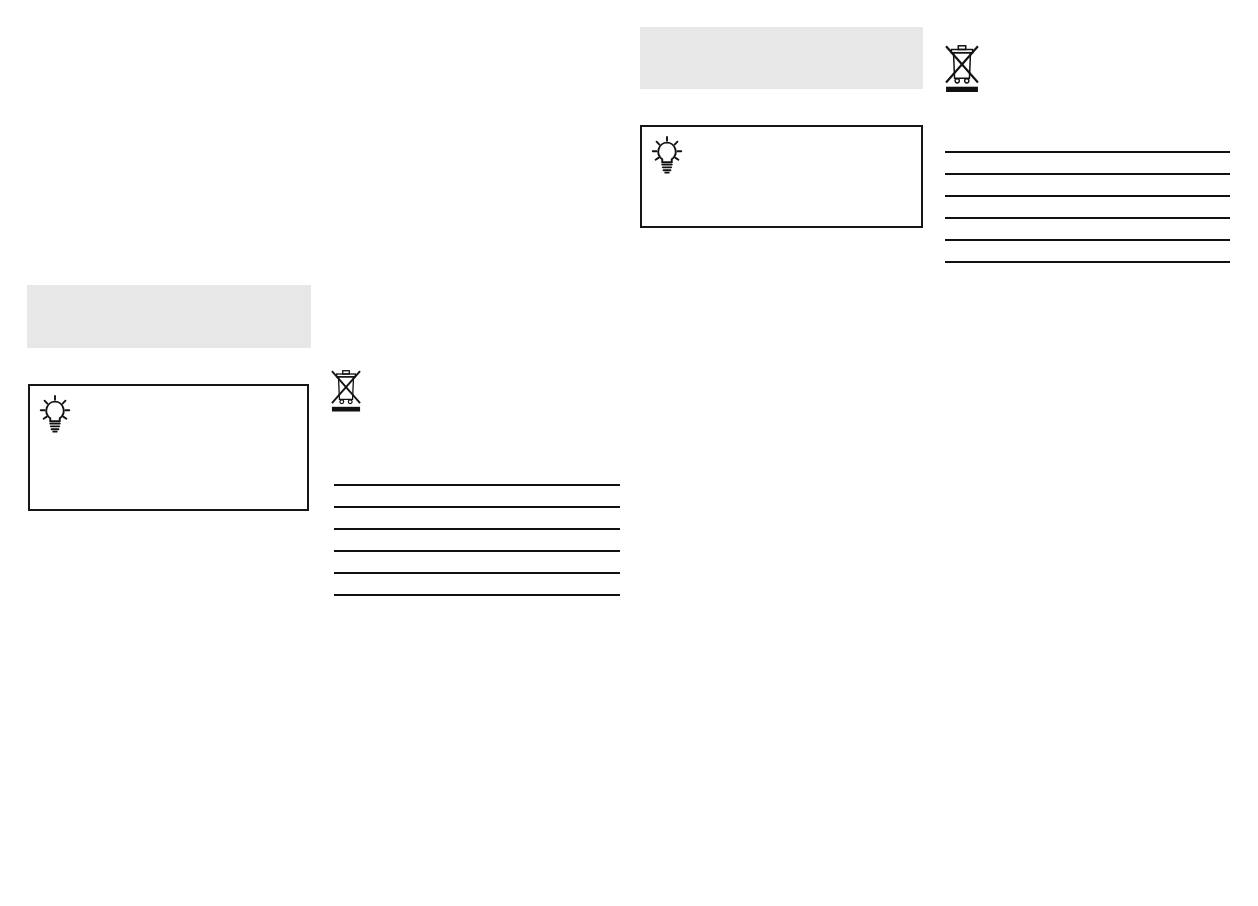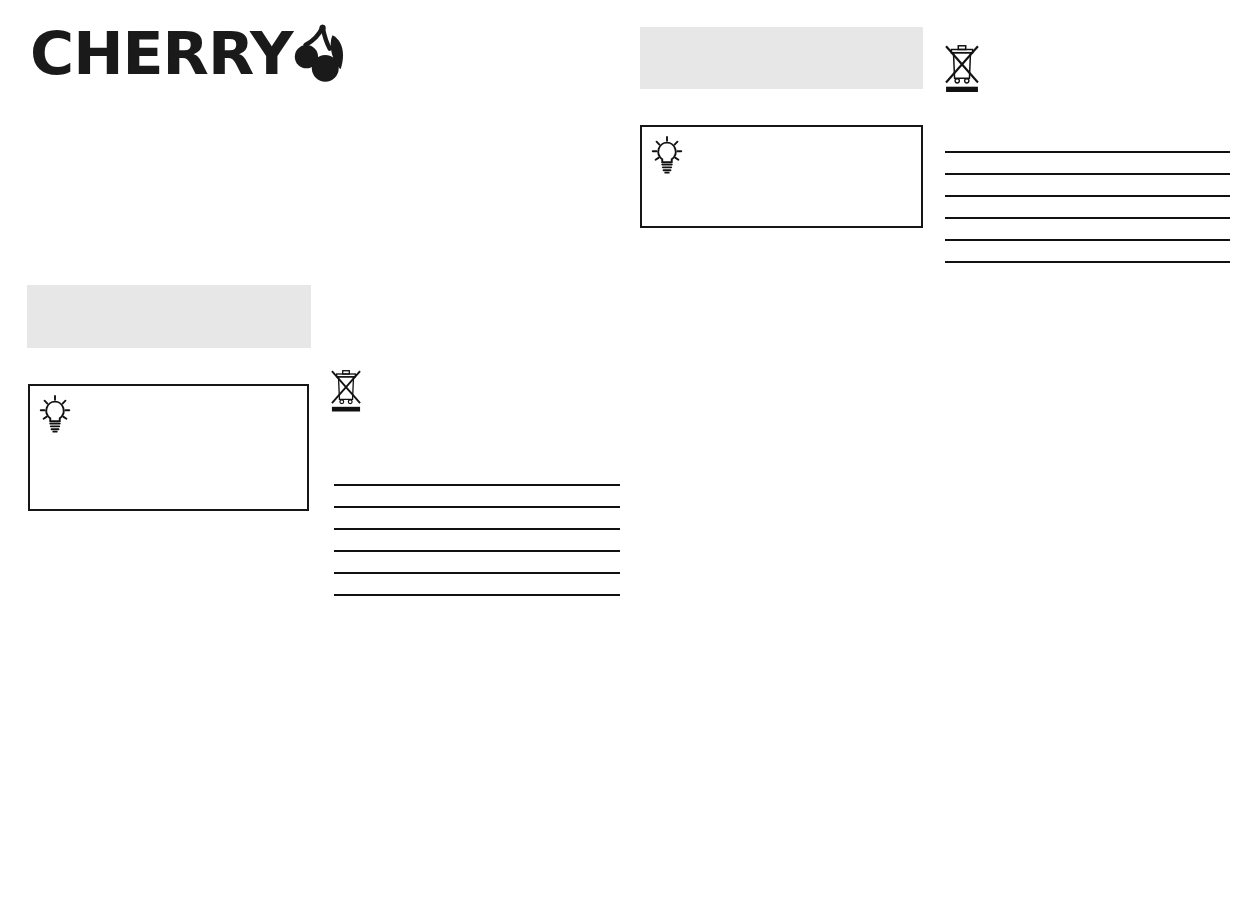--- a/index.html
+++ b/index.html
@@ -73,26 +73,20 @@
       <circle cx="20.5" cy="37.5" r="2" fill="none" stroke="#111" stroke-width="1.3"></circle>
       <line x1="1" y1="5" x2="31" y2="39" stroke="#111" stroke-width="2"></line>
       <line x1="31" y1="5" x2="1" y2="39" stroke="#111" stroke-width="2"></line>
       <rect x="1" y="43" width="30" height="5" fill="#111"></rect>
     </g>
   </defs>
 </svg>
 
 <div class="page">
 
-  <header class="logo">
-    <span class="logo-text">CHERRY</span>
-    <svg class="logo-mark" viewBox="0 0 58 66">
-      <use href="#sym-cherry"></use>
-    </svg>
-  </header>
 
   <div class="heading-box hb-left"></div>
 
   <div class="note-box nb-left">
     <svg class="tip-icon" viewBox="0 0 32 40">
       <use href="#sym-bulb"></use>
     </svg>
     <div class="note-text"></div>
   </div>
 

